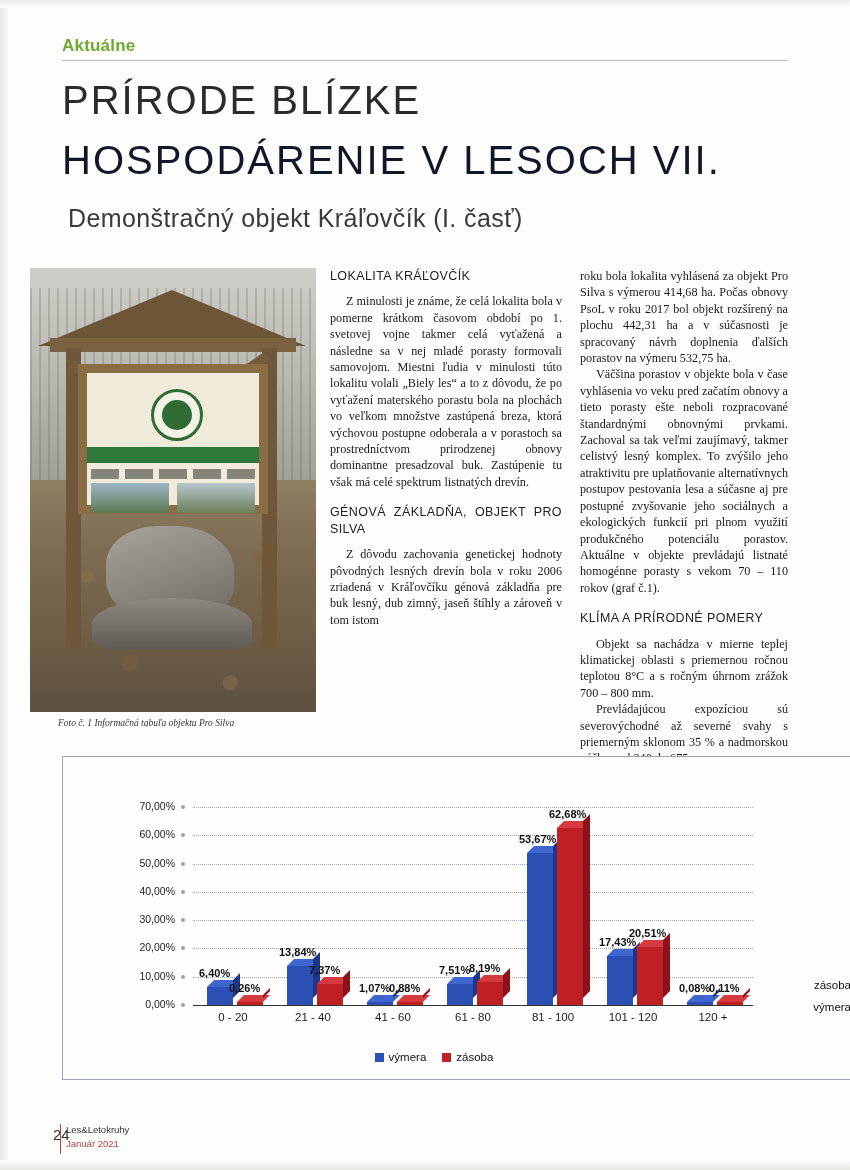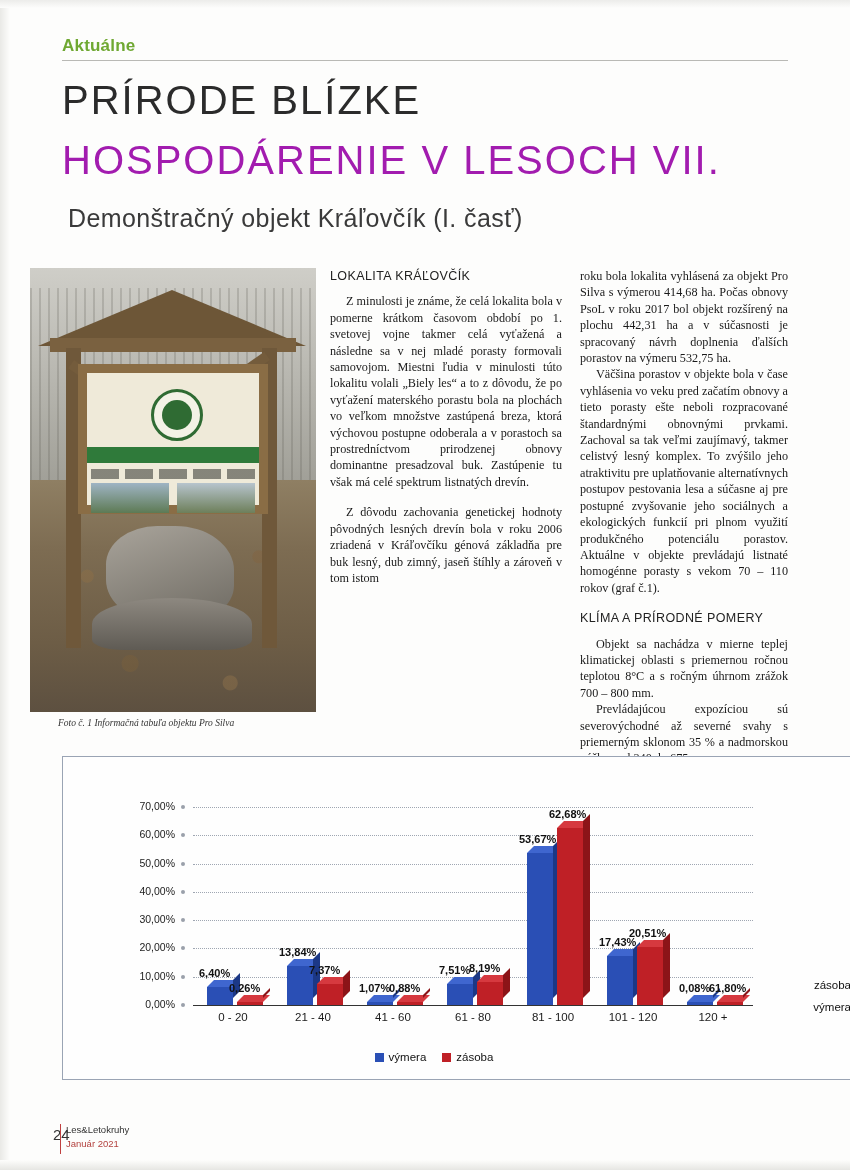--- a/index.html
+++ b/index.html
@@ -32,21 +32,21 @@
     position:absolute; left:62px; top:60px; width:726px; height:1px; background:#b9b9b5;
   }
   .title1 {
     position:absolute; left:62px; top:78px;
     font-family:"Liberation Sans", sans-serif;
     font-size:40px; font-weight:400; letter-spacing:2px; color:#2b2b2b;
   }
   .title2 {
     position:absolute; left:62px; top:138px;
     font-family:"Liberation Sans", sans-serif;
-    font-size:40px; font-weight:400; letter-spacing:2px; color:#a21caf;
+    font-size:40px; font-weight:400; letter-spacing:2px; color:#0f172a;
   }
   .subtitle {
     position:absolute; left:68px; top:204px;
     font-family:"Liberation Sans", sans-serif;
     font-size:25px; font-weight:400; letter-spacing:0.4px; color:#3a3a3a;
   }
 
   
   .photo {
     position:absolute; left:30px; top:268px; width:286px; height:444px;
@@ -232,20 +232,21 @@
     </div>
     <div class="rock"></div>
     <div class="rock2"></div>
   </div>
   <div class="photo-caption">Foto č. 1 Informačná tabuľa objektu Pro Silva</div>
 
   <div class="col" id="col-mid">
     <h3>LOKALITA KRÁĽOVČÍK</h3>
     <p>Z minulosti je známe, že celá lokalita bola v pomerne krátkom časovom období po 1. svetovej vojne takmer celá vyťažená a následne sa v nej mladé porasty formovali samovojom. Miestni ľudia v minulosti túto lokalitu volali „Biely les“ a to z dôvodu, že po vyťažení materského porastu bola na plochách vo veľkom množstve zastúpená breza, ktorá výchovou postupne odoberala a v porastoch sa prostredníctvom prirodzenej obnovy dominantne presadzoval buk. Zastúpenie tu však má celé spektrum listnatých drevín.</p>
     <div class="spacer"></div>
+    <h3>GÉNOVÁ ZÁKLADŇA, OBJEKT PRO SILVA</h3>
     <p>Z dôvodu zachovania genetickej hodnoty pôvodných lesných drevín bola v roku 2006 zriadená v Kráľovčíku génová základňa pre buk lesný, dub zimný, jaseň štíhly a zároveň v tom istom</p>
   </div>
 
   <div class="col" id="col-right">
     <p style="text-indent:0">roku bola lokalita vyhlásená za objekt Pro Silva s výmerou 414,68 ha. Počas obnovy PsoL v roku 2017 bol objekt rozšírený na plochu 442,31 ha a v súčasnosti je spracovaný návrh doplnenia ďalších porastov na výmeru 532,75 ha.</p>
     <p>Väčšina porastov v objekte bola v čase vyhlásenia vo veku pred začatím obnovy a tieto porasty ešte neboli rozpracované štandardnými obnovnými prvkami. Zachoval sa tak veľmi zaujímavý, takmer celistvý lesný komplex. To zvýšilo jeho atraktivitu pre uplatňovanie alternatívnych postupov pestovania lesa a súčasne aj pre postupné zvyšovanie jeho sociálnych a ekologických funkcií pri plnom využití produkčného potenciálu porastov. Aktuálne v objekte prevládajú listnaté homogénne porasty s vekom 70 – 110 rokov (graf č.1).</p>
     <div class="spacer"></div>
     <h3>KLÍMA A PRÍRODNÉ POMERY</h3>
     <p>Objekt sa nachádza v mierne teplej klimatickej oblasti s priemernou ročnou teplotou 8°C a s ročným úhrnom zrážok 700 – 800 mm.</p>
     <p>Prevládajúcou expozíciou sú severovýchodné až severné svahy s priemerným sklonom 35 % a nadmorskou výškou od 340 do 675 m. n. m.</p>
@@ -356,21 +357,21 @@
             <div class="face"></div>
             <div class="top"></div>
             <div class="side"></div>
           </div>
           <div class="vallabel" style="left: 436px; top: 134.025px;">20,51%</div>
           <div class="bar red" style="left: 524px; height: 3px;">
             <div class="face"></div>
             <div class="top"></div>
             <div class="side"></div>
           </div>
-          <div class="vallabel" style="left: 516px; top: 189px;">61,80%</div>
+          <div class="vallabel" style="left: 516px; top: 189px;">0,11%</div>
         </div>
       <div class="axis-x"></div>
       <div class="xlabels" id="xlabels">
           <div class="xlabel" style="left: 0px;">0 - 20</div>
           <div class="xlabel" style="left: 80px;">21 - 40</div>
           <div class="xlabel" style="left: 160px;">41 - 60</div>
           <div class="xlabel" style="left: 240px;">61 - 80</div>
           <div class="xlabel" style="left: 320px;">81 - 100</div>
           <div class="xlabel" style="left: 400px;">101 - 120</div>
           <div class="xlabel" style="left: 480px;">120 +</div>

